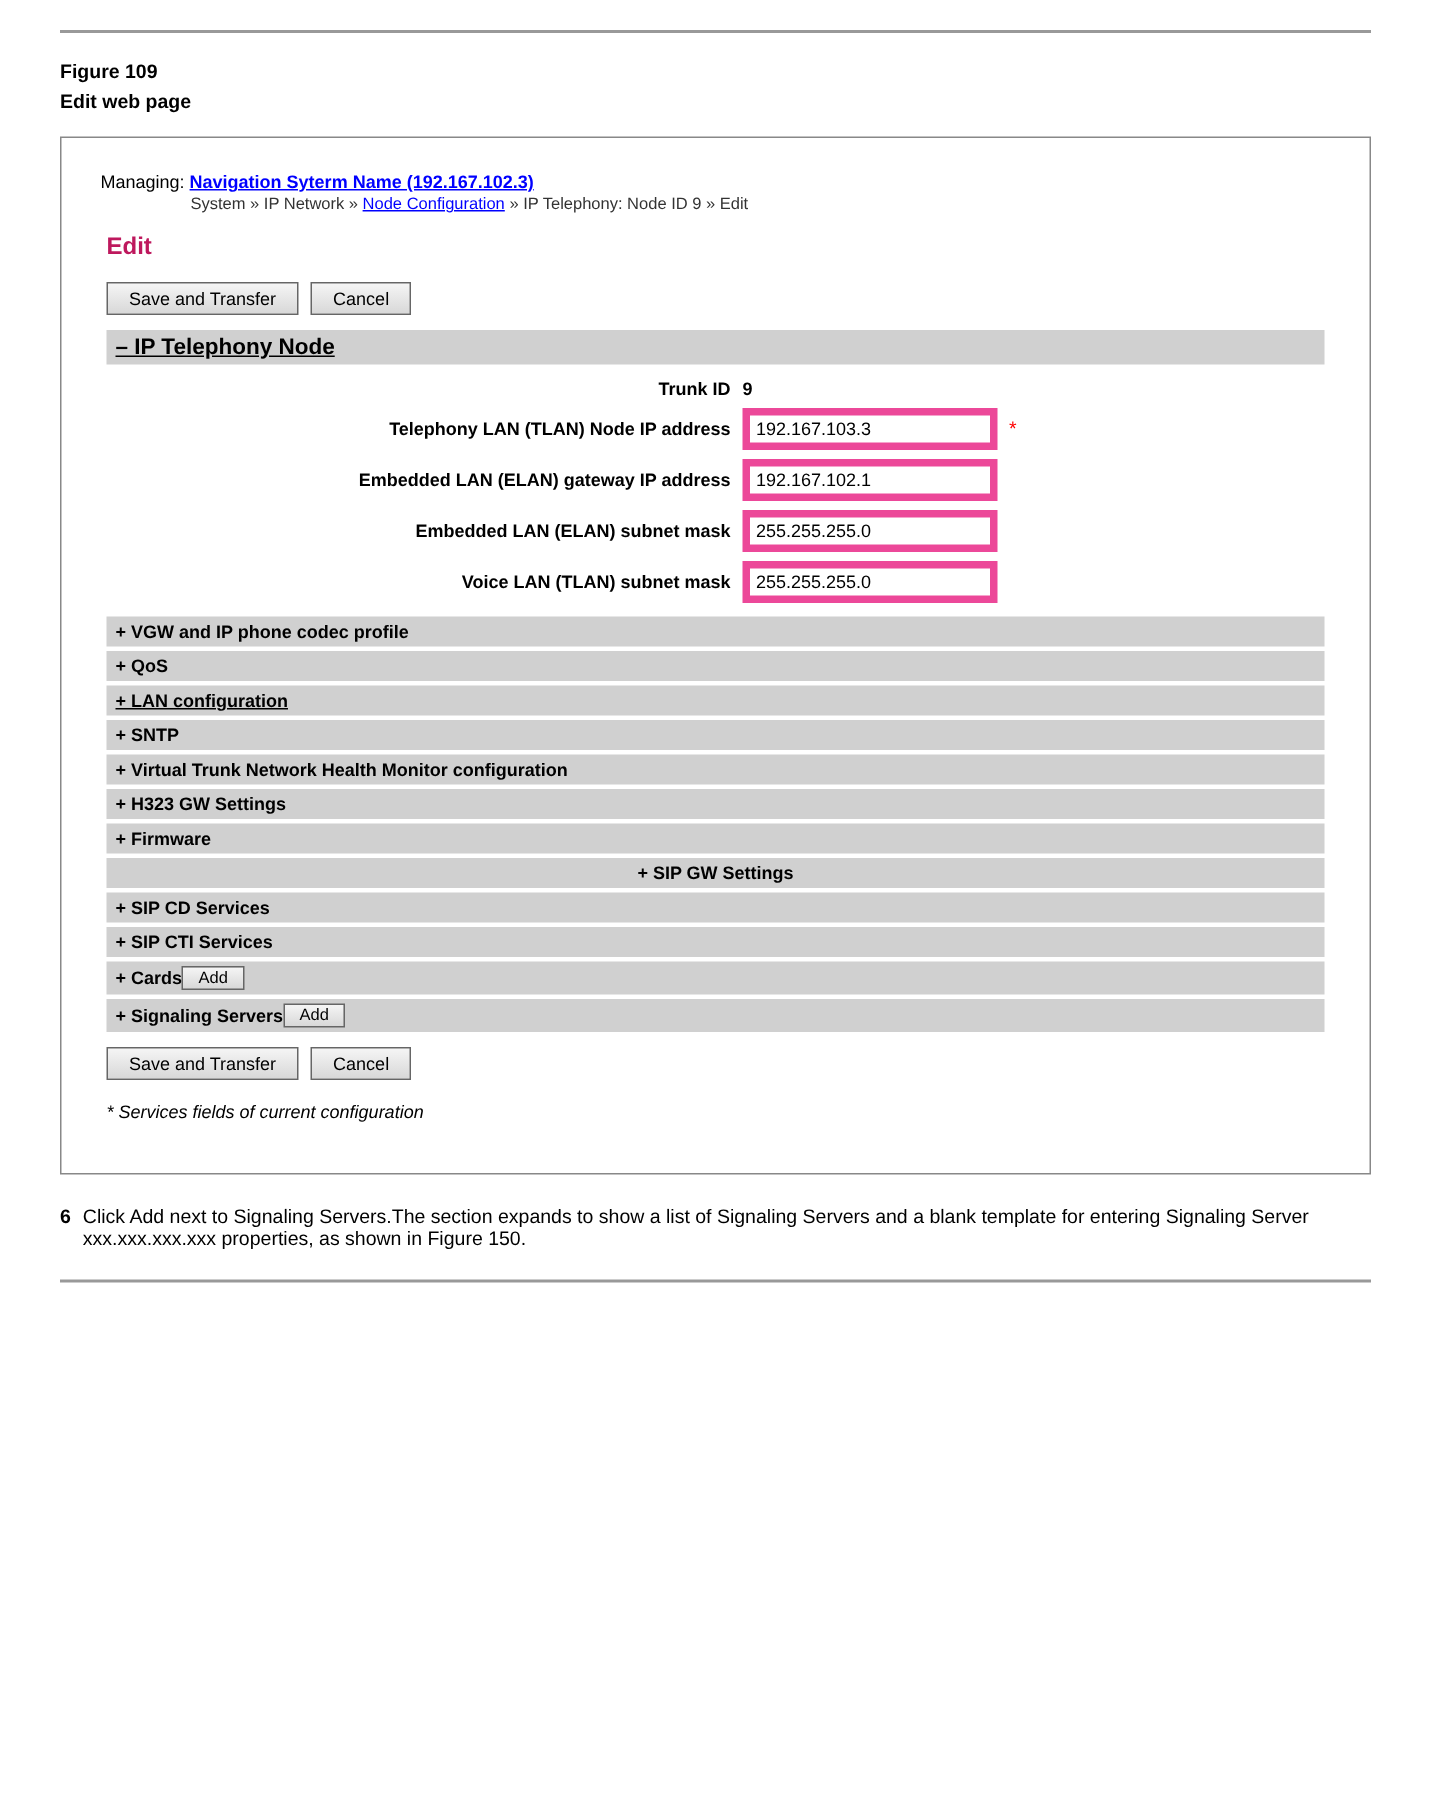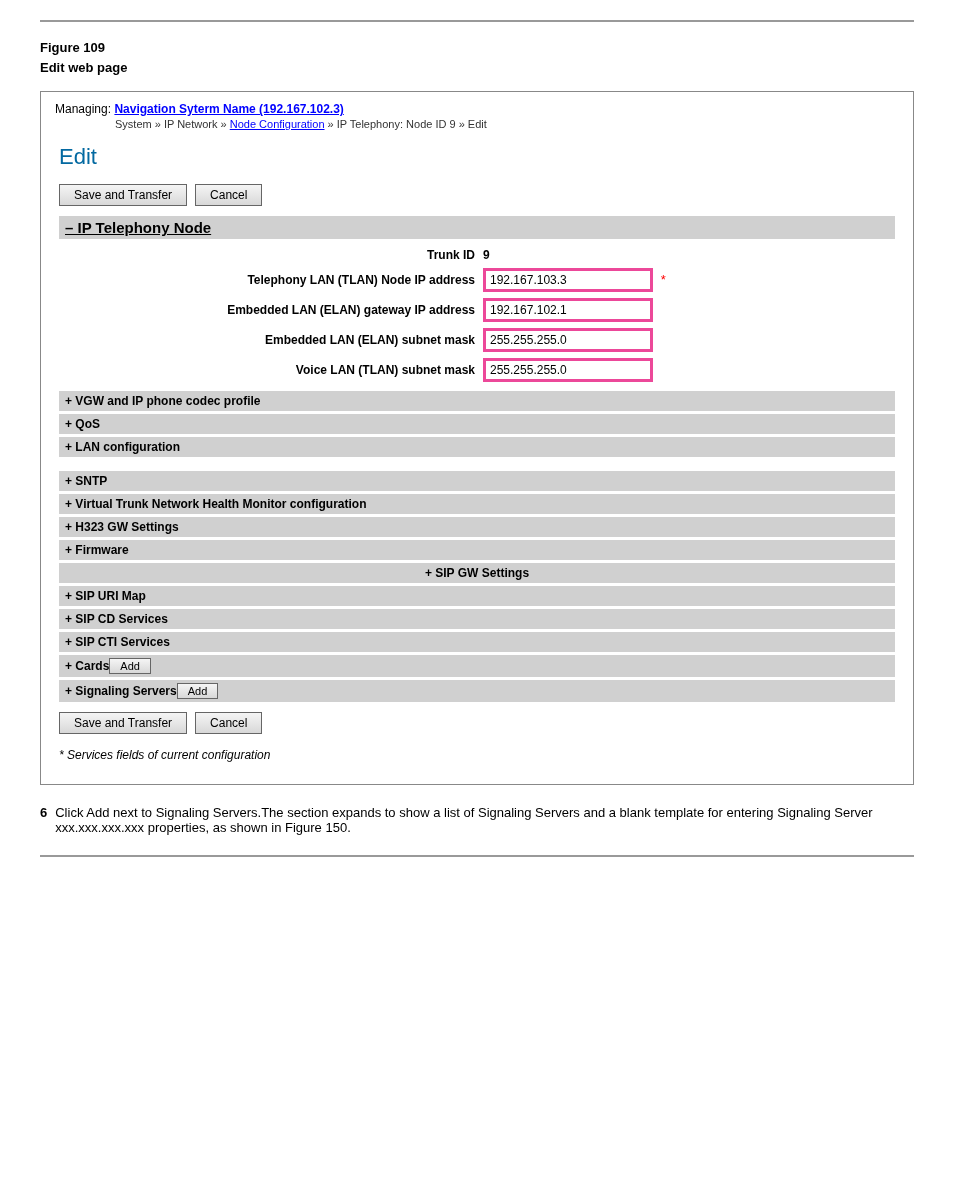--- a/index.html
+++ b/index.html
@@ -24,21 +24,21 @@
     .figure-caption {
       font-size: 13px;
       font-weight: bold;
       margin-bottom: 14px;
       line-height: 1.5;
     }
 
     .web-frame {
       border: 1px solid #888;
       background: #fff;
-      padding: 4px;
+      padding: 16px;
       margin-bottom: 20px;
     }
 
     .managing-bar {
       background: #fff;
       padding: 6px 10px 4px 10px;
       font-size: 12px;
       border-bottom: none;
     }
 
@@ -53,23 +53,23 @@
       margin-top: 2px;
       margin-left: 60px;
     }
 
     .breadcrumb a {
       color: #00f;
       text-decoration: underline;
     }
 
     .edit-title {
-      font-size: 22px;
-      font-weight: normal;
-      color: #0369a1;
+      font-size: 16px;
+      font-weight: bold;
+      color: #be185d;
       padding: 10px 14px 6px 14px;
     }
 
     .form-area {
       padding: 8px 14px 14px 14px;
     }
 
     .button-row {
       margin-bottom: 10px;
       display: flex;
@@ -114,21 +114,21 @@
       width: 420px;
       padding-right: 8px;
     }
 
     .field-value {
       font-size: 12px;
       font-weight: bold;
     }
 
     .field-input {
-      border: 3px solid #ec4899;
+      border: 5px solid #ec4899;
       font-size: 12px;
       padding: 2px 4px;
       width: 170px;
     }
 
     .asterisk {
       color: red;
       margin-left: 4px;
     }
 
@@ -245,40 +245,37 @@
       </tbody>
         </table>
 
       <div id="collapsible-sections">
           <div class="collapsible-row" style="margin-bottom: 3px;">
             <span>+ VGW and IP phone codec profile</span>
           </div>
           <div class="collapsible-row" style="margin-bottom: 3px;">
             <span>+ QoS</span>
           </div>
-          <div class="collapsible-row" style="margin-bottom: 14px;">
+          <div class="collapsible-row" style="margin-bottom: 3px; text-decoration: underline;">
             <span>+ LAN configuration</span>
           </div>
           <div class="collapsible-row" style="margin-bottom: 3px;">
             <span>+ SNTP</span>
           </div>
           <div class="collapsible-row" style="margin-bottom: 3px;">
             <span>+ Virtual Trunk Network Health Monitor configuration</span>
           </div>
           <div class="collapsible-row" style="margin-bottom: 3px;">
             <span>+ H323 GW Settings</span>
           </div>
           <div class="collapsible-row" style="margin-bottom: 3px;">
             <span>+ Firmware</span>
           </div>
           <div class="collapsible-row" style="margin-bottom: 3px; justify-content: center;">
             <span>+ SIP GW Settings</span>
-          </div>
-          <div class="collapsible-row" style="margin-bottom: 3px;">
-            <span>+ SIP URI Map</span>
           </div>
           <div class="collapsible-row" style="margin-bottom: 3px;">
             <span>+ SIP CD Services</span>
           </div>
           <div class="collapsible-row" style="margin-bottom: 3px;">
             <span>+ SIP CTI Services</span>
           </div>
           <div class="collapsible-row with-add" style="margin-bottom: 3px;">
             <span>+ Cards</span>
             <button class="add-btn">Add</button>

